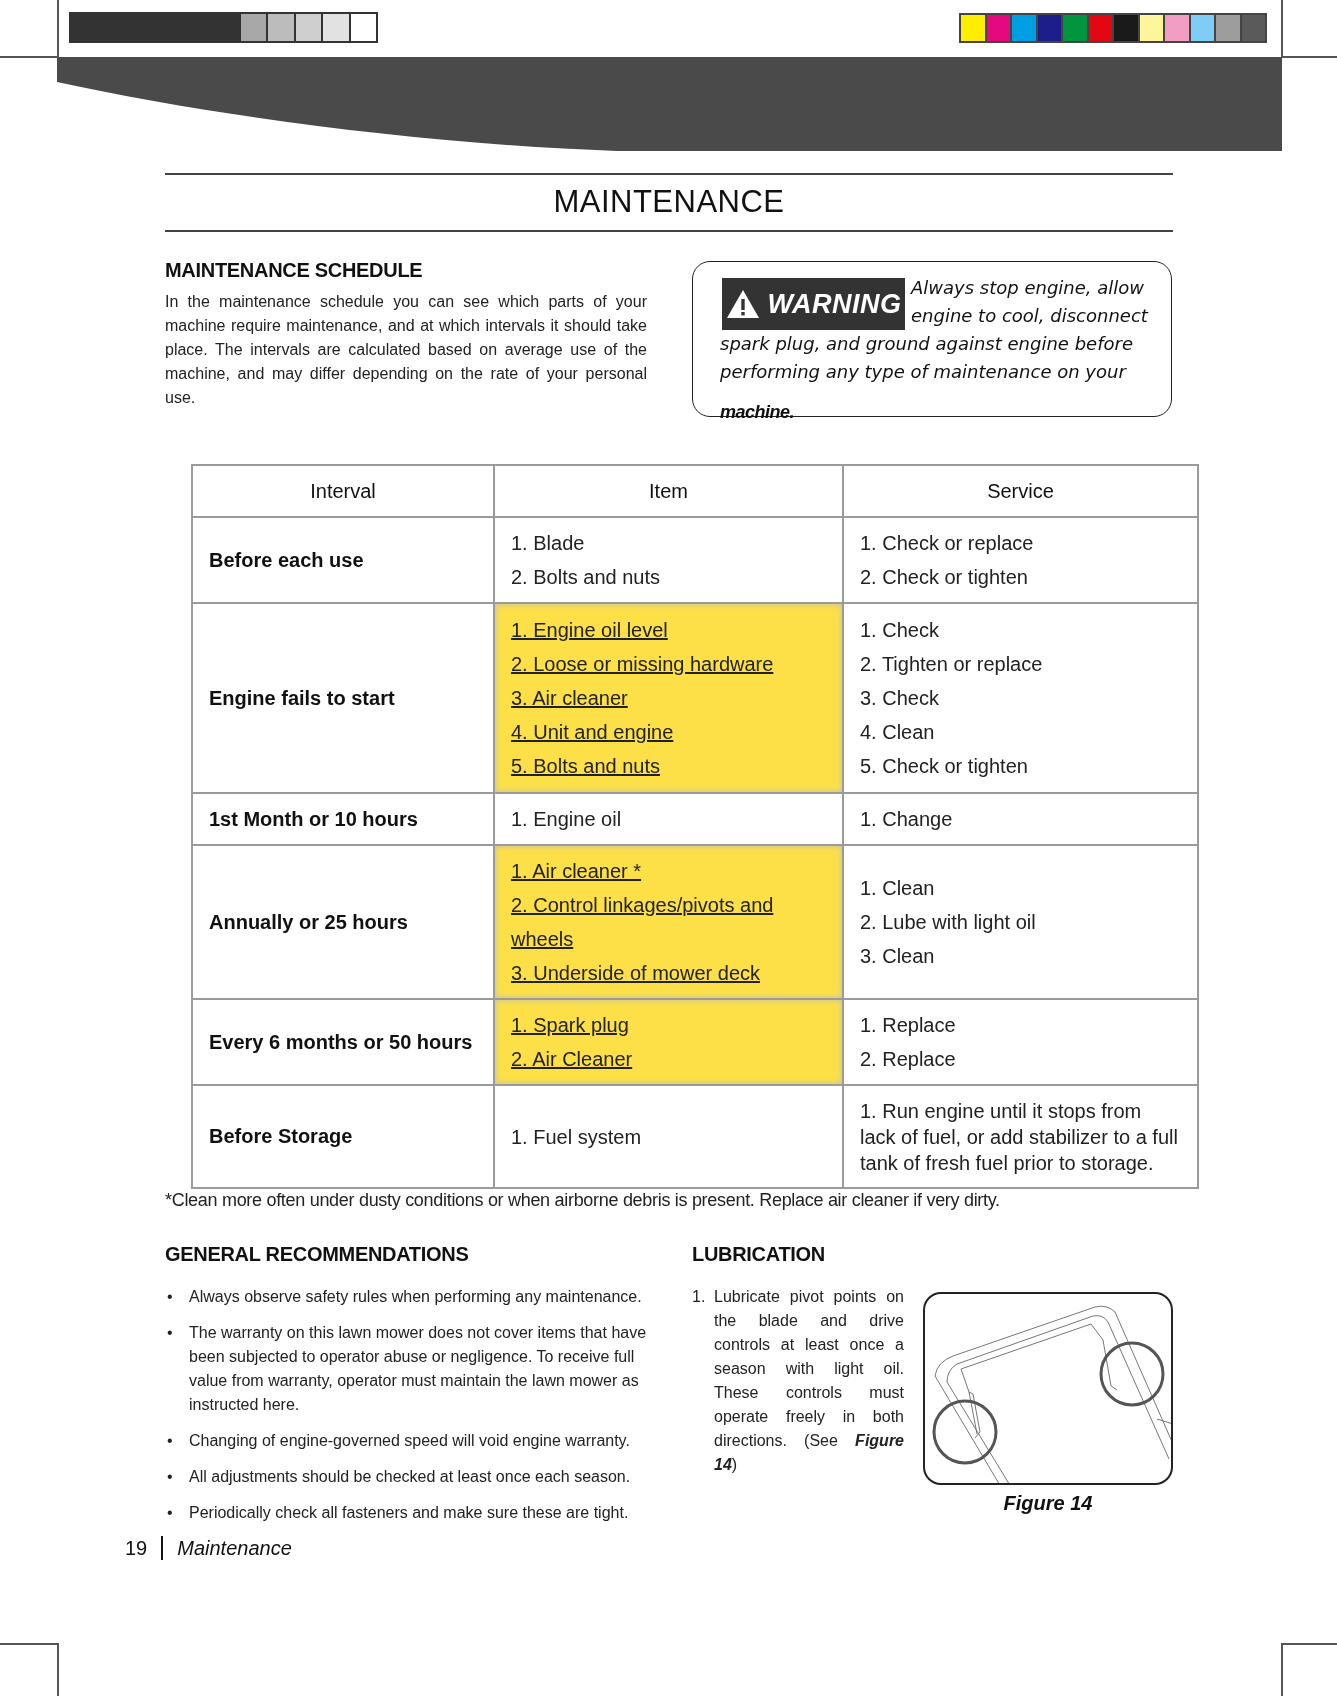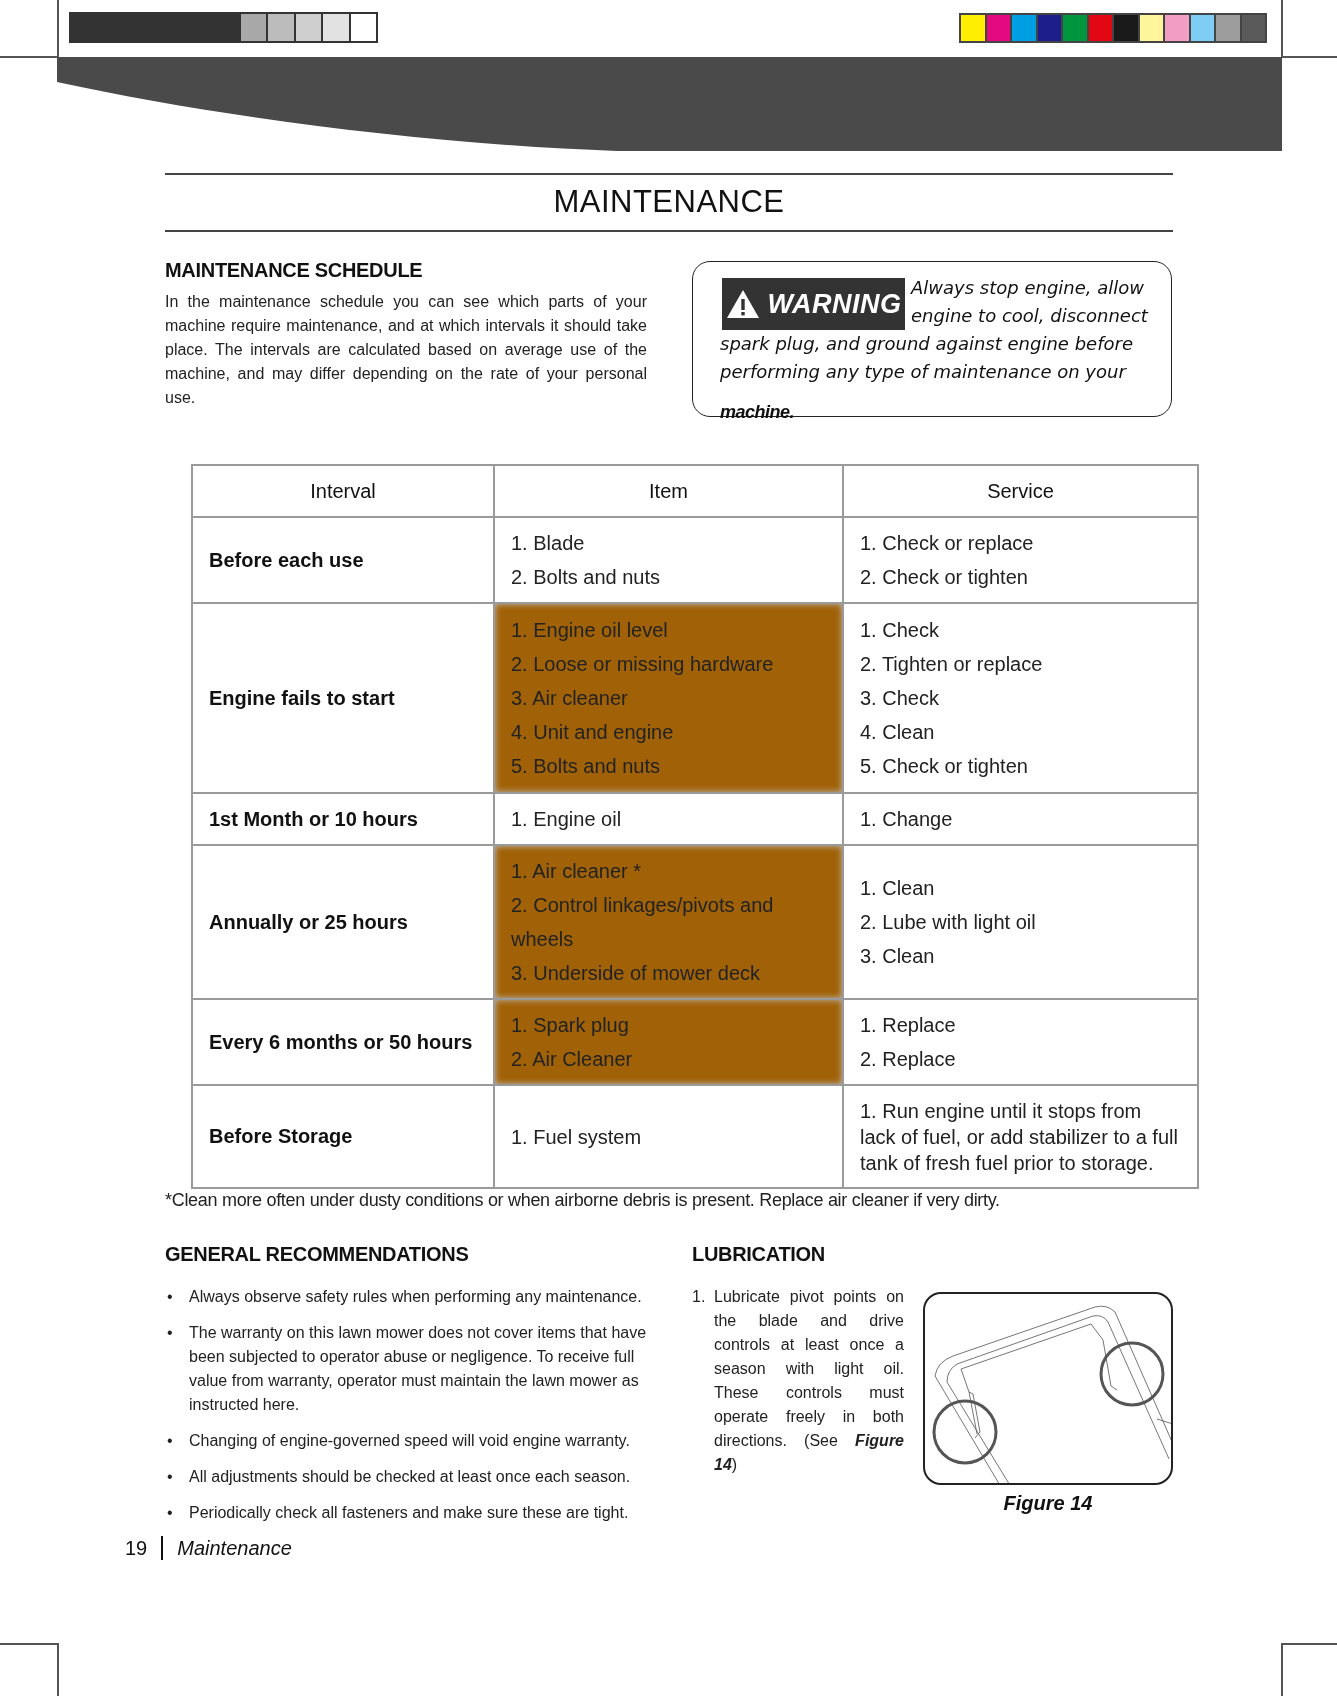--- a/index.html
+++ b/index.html
@@ -35,21 +35,21 @@
 
   
   table.sched { position:absolute; left:165px; top:464px; width:1008px; border-collapse:collapse; font-size:20px; color:#222;margin-left:26px; }
   table.sched td, table.sched th { border:2px solid #9a9a9a; padding:0; vertical-align:middle; }
   table.sched th { font-weight:normal; height:50px; font-size:20px; color:#111; }
   .c1 { width:284px; padding-left:16px !important; font-weight:bold; color:#111; }
   .c2 { width:347px; }
   .c3 { }
   .cellinner { padding:8px 16px; }
   .cellinner div { line-height:34px; }
-  .shade { background:#a16207; box-shadow: inset 0 0 6px #bdbdbd; }
+  .shade { background:#fde047; box-shadow: inset 0 0 6px #bdbdbd; text-decoration: underline; }
   .wrapline { line-height:26px !important; }
 
   .footnote { left:165px; top:1190px; font-size:18px; color:#222; letter-spacing:-0.3px; }
 
   
   .recs { left:165px; top:1285px; width:485px; font-size:16px; color:#222; line-height:24px; }
   .recs .item { display:flex; margin-bottom:12px; }
   .recs .bul { width:22px; flex:none; text-align:left; padding-left:2px; }
 
   

